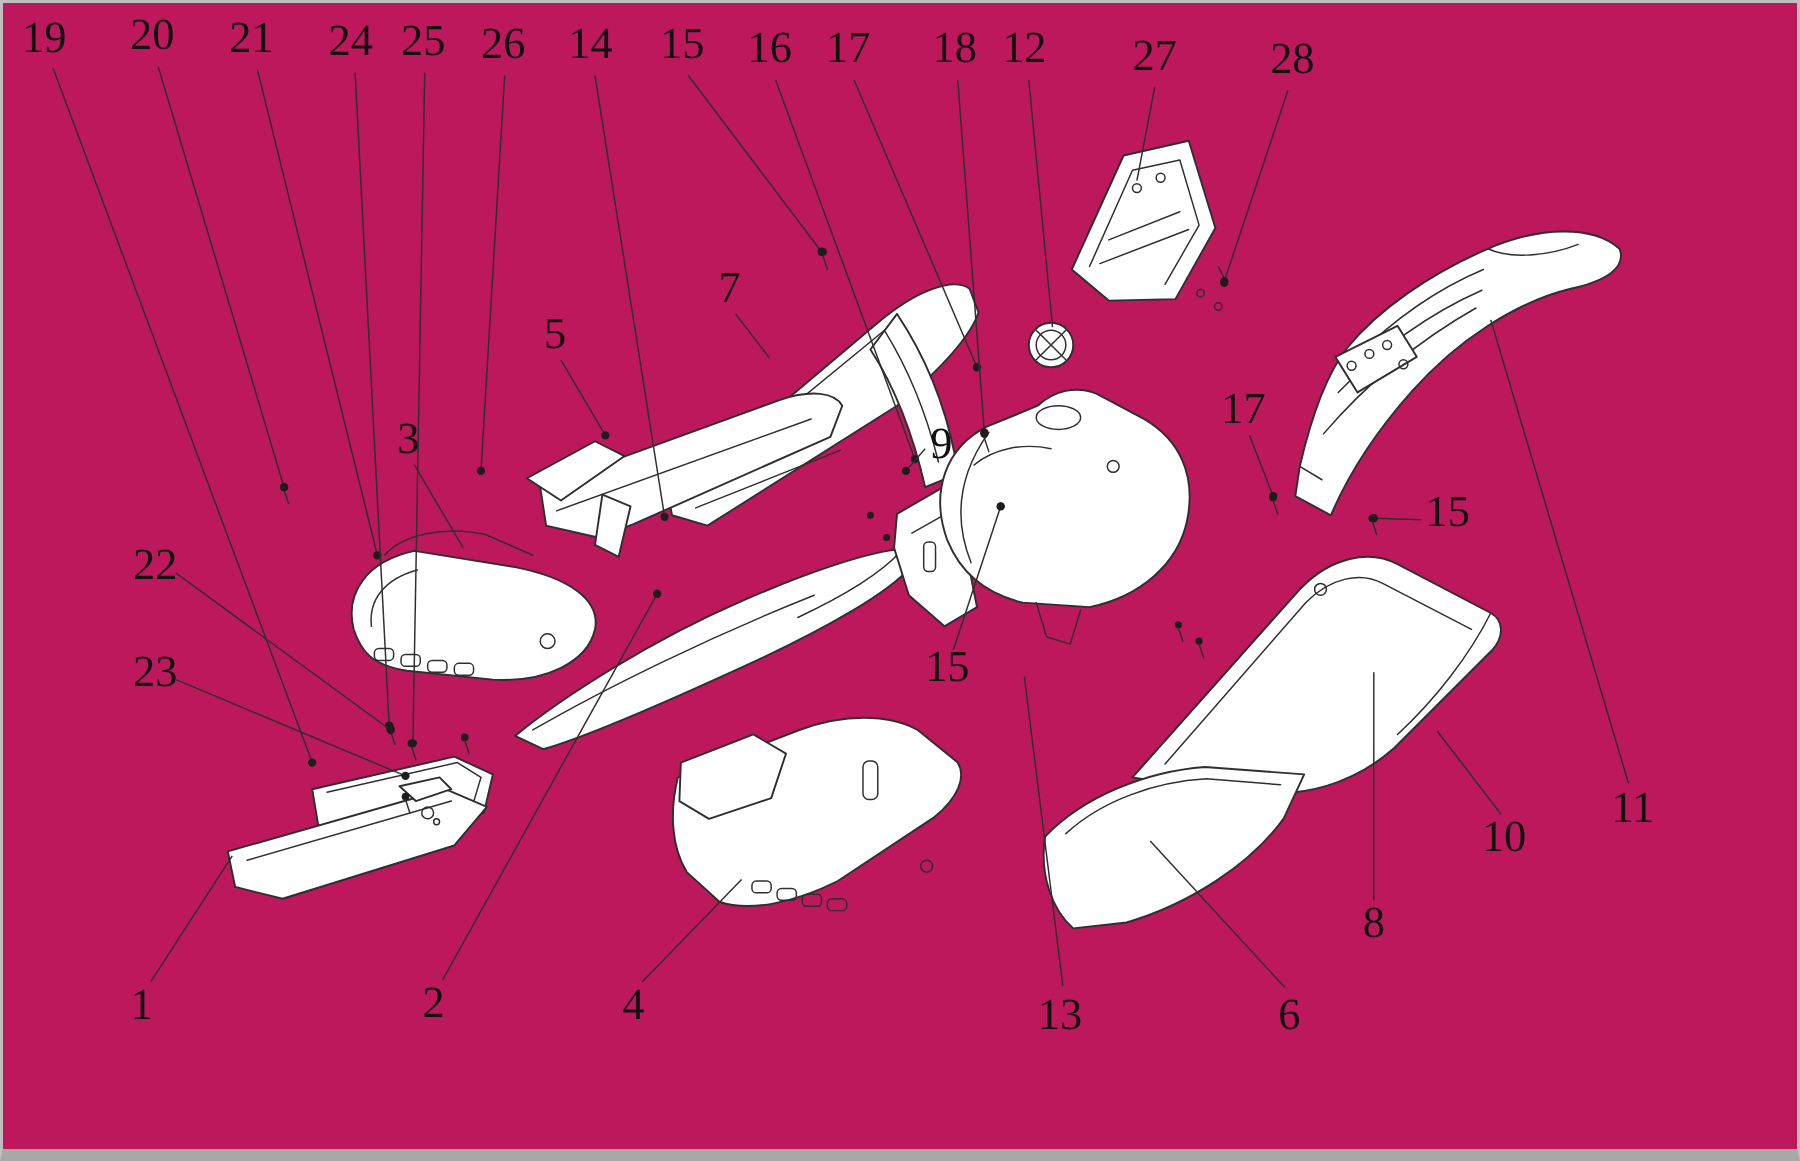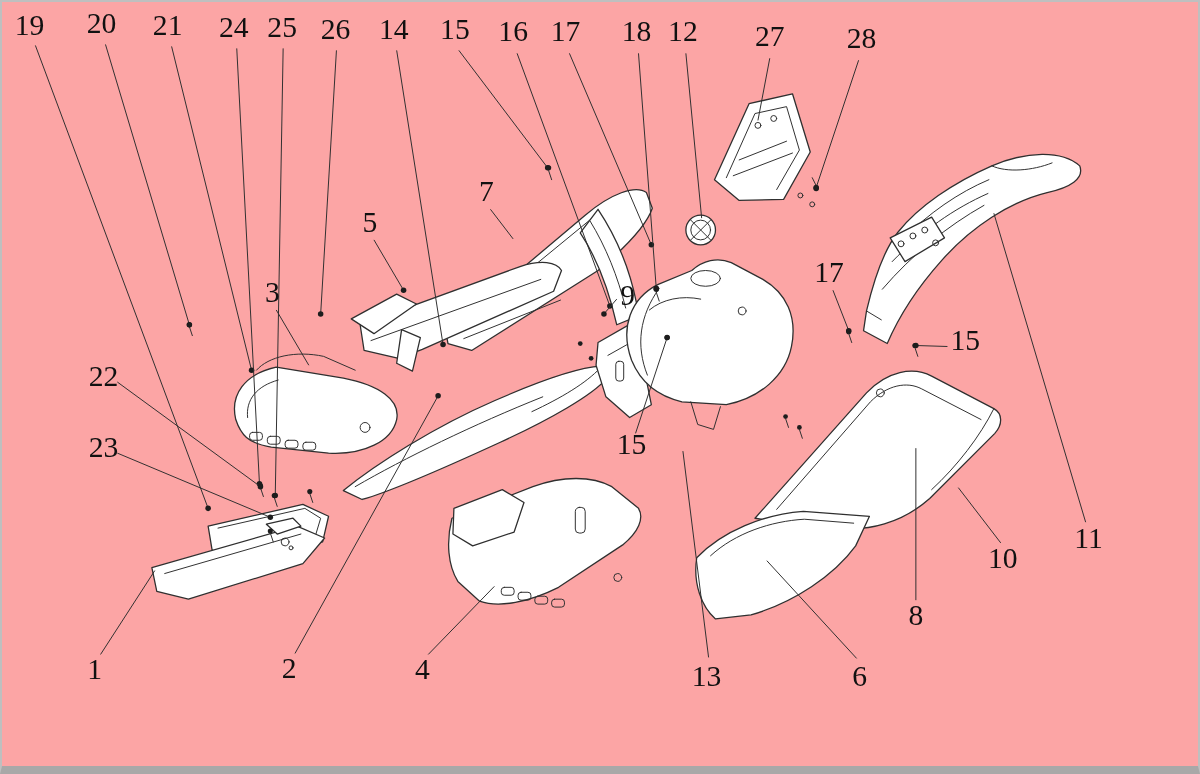--- a/index.html
+++ b/index.html
@@ -1,21 +1,21 @@
 <!DOCTYPE html>
 <html><head>
 <meta charset="utf-8">
 <style>
   html,body{margin:0;padding:0;background:#ffffff;}
   .frame{
     position:relative;
     width:1196px;height:764px;
     border:2px solid #bfbfbf;
     border-bottom:8px solid #a8a8a8;
-    background:#fca5a5;
+    background:#be185d;
     overflow:hidden;
     font-family:"Liberation Serif", serif;
   }
   svg{display:block;}
   .part{fill:#ffffff;stroke:#2f2f2f;stroke-width:1.3;stroke-linejoin:round;stroke-linecap:round;}
   .detail{fill:none;stroke:#2f2f2f;stroke-width:1;stroke-linejoin:round;stroke-linecap:round;}
   .leader{fill:none;stroke:#2f2f2f;stroke-width:1;}
   .leader-dot{fill:#1d1d1d;stroke:none;}
   .fastener{fill:#1d1d1d;stroke:none;}
   .callout-label{

